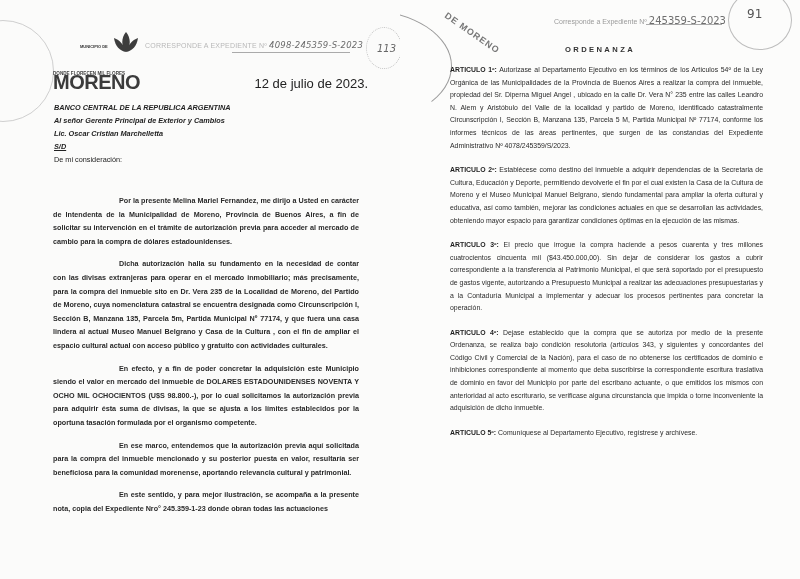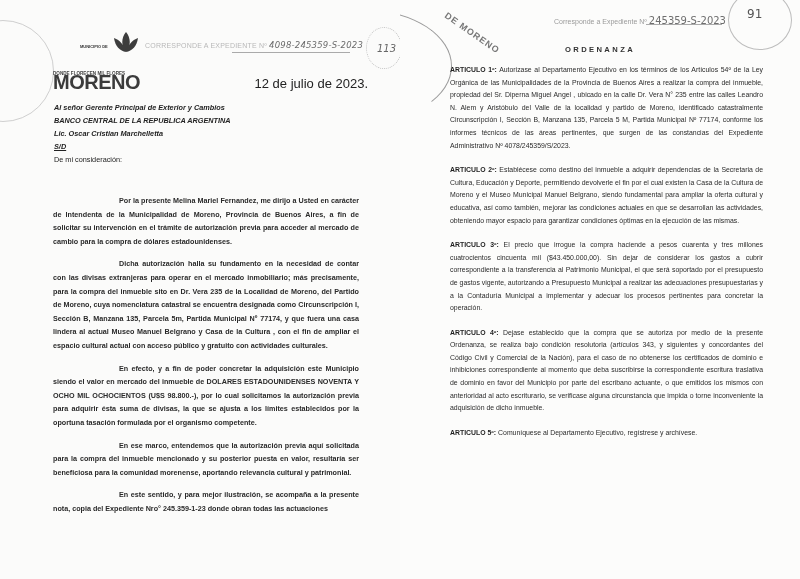--- a/index.html
+++ b/index.html
@@ -89,22 +89,22 @@
   </div>
   <div class="underline-line" style="left:232px; top:52px; width:118px;"></div>
 
   <div class="stamp-circle stamp-left-small">
     <span>113</span>
   </div>
 
   <div class="date">12 de julio de 2023.</div>
 
   <div class="addressee">
+    <div>BANCO CENTRAL DE LA REPUBLICA ARGENTINA</div>
     <div>Al  señor Gerente Principal de Exterior y Cambios</div>
-    <div>BANCO CENTRAL DE LA REPUBLICA ARGENTINA</div>
     <div>Lic. Oscar Cristian Marchelletta</div>
     <div class="u">S/D</div>
     <div class="plain">De mi consideración:</div>
   </div>
 
   <div class="body-text" style="top:194px;">
     <p>Por la presente Melina Mariel Fernandez, me dirijo a Usted en carácter de Intendenta de la Municipalidad de Moreno, Provincia de Buenos Aires, a fin de solicitar su intervención en el trámite de autorización previa para acceder al mercado de cambio para la compra de dólares estadounidenses.</p>
     <p>Dicha autorización halla su fundamento en la necesidad de contar con las divisas extranjeras para operar en el mercado inmobiliario; más precisamente, para la compra del inmueble sito en Dr. Vera 235 de la Localidad de Moreno, del Partido de Moreno, cuya nomenclatura catastral se encuentra designada como Circunscripción  I, Sección B, Manzana 135, Parcela 5m, Partida Municipal Nº 77174, y que fuera una casa lindera al actual Museo Manuel Belgrano y Casa de la Cultura , con el fin de ampliar el espacio cultural actual con acceso público  y gratuito con actividades culturales.</p>
     <p>En efecto, y a fin de poder concretar la adquisición este Municipio siendo el valor en mercado del inmueble de DOLARES ESTADOUNIDENSES NOVENTA Y OCHO MIL OCHOCIENTOS   (U$S 98.800.-), por lo cual solicitamos la autorización previa para adquirir ésta suma de divisas, la que se ajusta a los límites establecidos por la oportuna tasación formulada por el organismo competente.</p>
     <p>En ese marco, entendemos que la autorización previa aquí solicitada para la compra del inmueble mencionado y su posterior puesta en valor, resultaría ser beneficiosa para la comunidad morenense, aportando relevancia cultural y patrimonial.</p>

